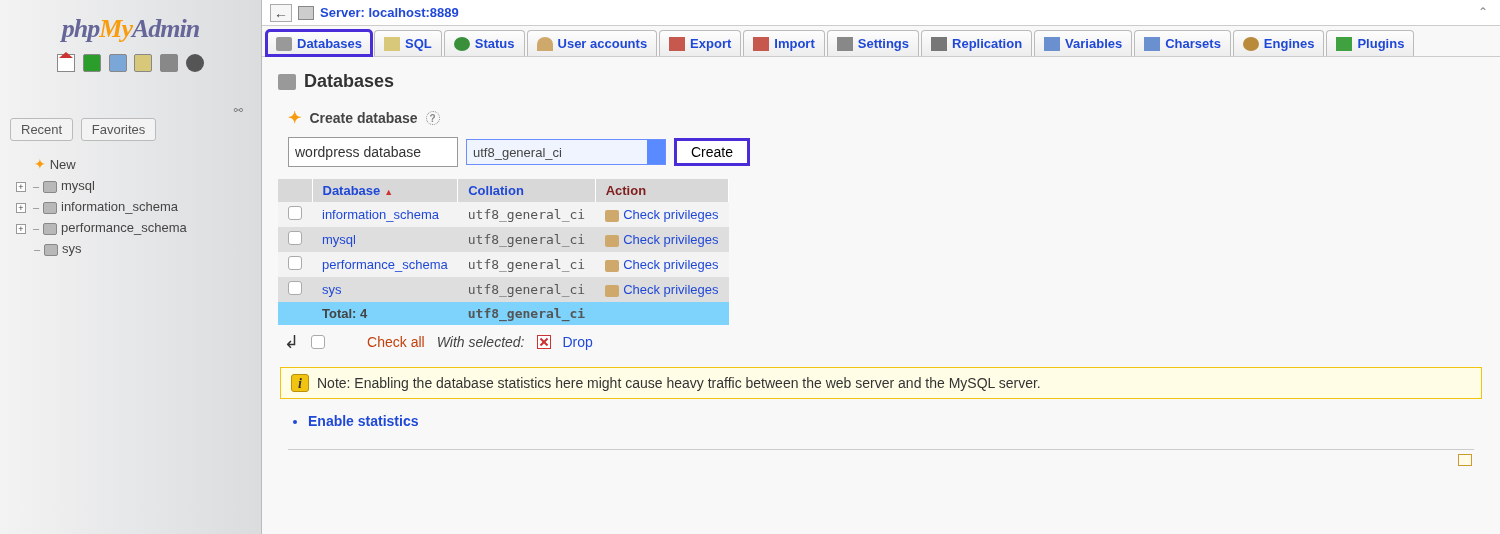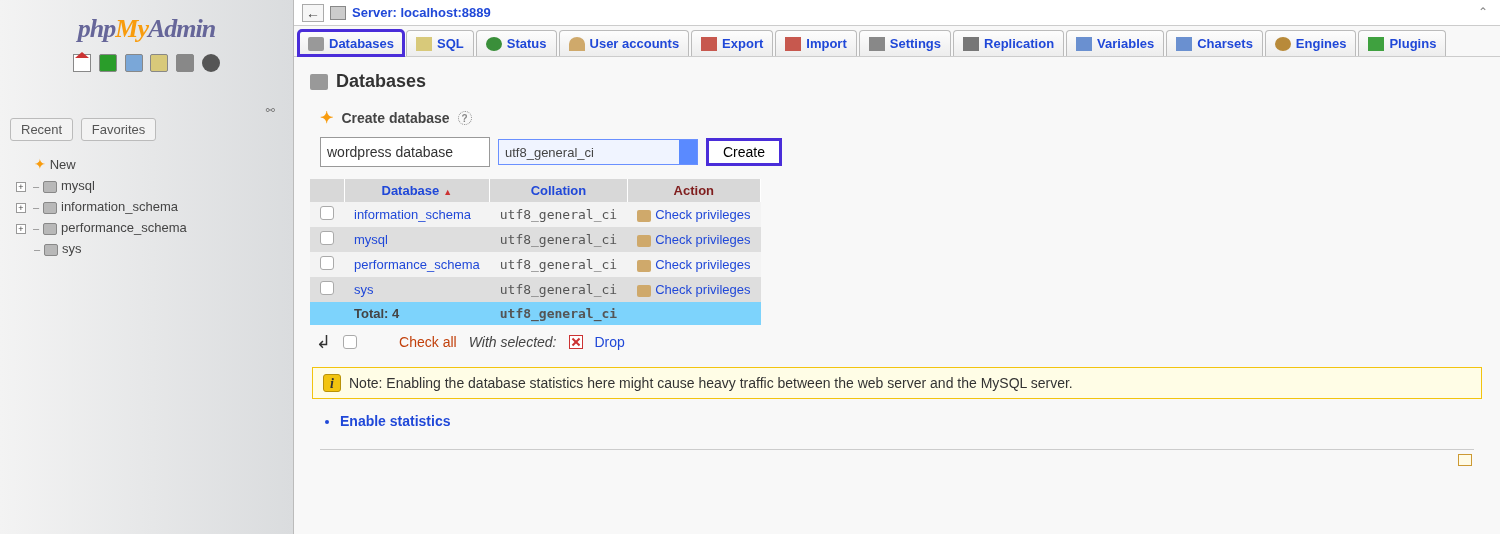--- a/index.html
+++ b/index.html
@@ -1,18 +1,18 @@
 <!DOCTYPE html>
 <html><head>
 <meta charset="utf-8">
 <style>
 * { box-sizing: border-box; margin: 0; padding: 0; }
 body { font-family: sans-serif; font-size: 13px; color: #444; background: #fff; width: 1500px; height: 534px; overflow: hidden; }
 .layout { display: flex; height: 100%; }
-.sidebar { width: 294px; background: linear-gradient(to right, #f3f3f3, #dadcde); padding: 6px 10px; position: relative; border-right: 1px solid #bbb; }
+.sidebar { width: 262px; background: linear-gradient(to right, #f3f3f3, #dadcde); padding: 6px 10px; position: relative; border-right: 1px solid #bbb; }
 .logo-wrap { text-align: center; padding: 8px 0 6px; }
 .logo { font-family: Georgia, serif; font-size: 26px; font-style: italic; font-weight: bold; letter-spacing: -1px; }
 .logo .p1 { color: #666699; }
 .logo .p2 { color: #f89c0e; }
 .logo .p3 { color: #666699; }
 .toolbar { text-align: center; padding: 4px 0 8px; }
 .toolbar span { display: inline-block; width: 18px; height: 18px; margin: 0 2px; vertical-align: middle; }
 .ico-home { background: #fff; border: 1px solid #888; position: relative; }
 .ico-home::before { content: ""; position: absolute; top: -3px; left: 1px; border-left: 7px solid transparent; border-right: 7px solid transparent; border-bottom: 6px solid #c33; }
 .ico { border: 1px solid #888; border-radius: 2px; }
@@ -62,21 +62,21 @@
 .star-ico { color: #f89c0e; font-size: 16px; }
 .help-ico { display: inline-block; width: 14px; height: 14px; border: 1px dotted #888; border-radius: 50%; font-size: 10px; text-align: center; line-height: 13px; color: #888; }
 
 .create-row { display: flex; gap: 8px; padding: 0 0 12px 10px; align-items: center; }
 .txt-input { width: 170px; height: 26px; border: 1px solid #999; padding: 14px 6px; font-size: 14px; color: #333; }
 .collation-select { width: 200px; height: 26px; border: 1px solid #6a90ff; background: #f0f4ff; padding: 0 22px 0 6px; font-size: 13px; color: #444; position: relative; appearance: none; -webkit-appearance: none; background-image: linear-gradient(#5a8aff,#5a8aff); background-size: 18px 100%; background-position: right center; background-repeat: no-repeat; }
 .create-btn { height: 28px; padding: 0 14px; border: 3px solid #4a2dd9; background: #fff; font-size: 14px; cursor: pointer; }
 
 .db-table { border-collapse: collapse; margin-left: 0; }
 .db-table th, .db-table td { padding: 4px 10px; text-align: left; font-size: 13px; }
-.db-table thead th { background: #d8d8d8; border-right: 1px solid #fff; text-align: center; }
+.db-table thead th { background: #d8d8d8; border-right: 1px solid #fff; }
 .db-table thead th a { color: #2048d8; font-weight: bold; text-decoration: none; }
 .sort-arrow { color: #c33; font-size: 9px; margin-left: 4px; }
 .db-table thead th.action { color: #7f1d1d; font-weight: bold; }
 .db-table tbody tr:nth-child(odd) { background: #f3f3f3; }
 .db-table tbody tr:nth-child(even) { background: #dedede; }
 .db-table tbody td.chk { width: 26px; text-align: center; }
 .chkbox { width: 14px; height: 14px; border: 1px solid #aaa; border-radius: 3px; display: inline-block; background: #fff; }
 .db-link { color: #2048d8; text-decoration: none; }
 .coll-mono { font-family: monospace; font-size: 12px; color: #555; }
 .priv-ico { display: inline-block; width: 14px; height: 12px; background: #cfa96b; border-radius: 2px; margin-right: 4px; vertical-align: middle; }

